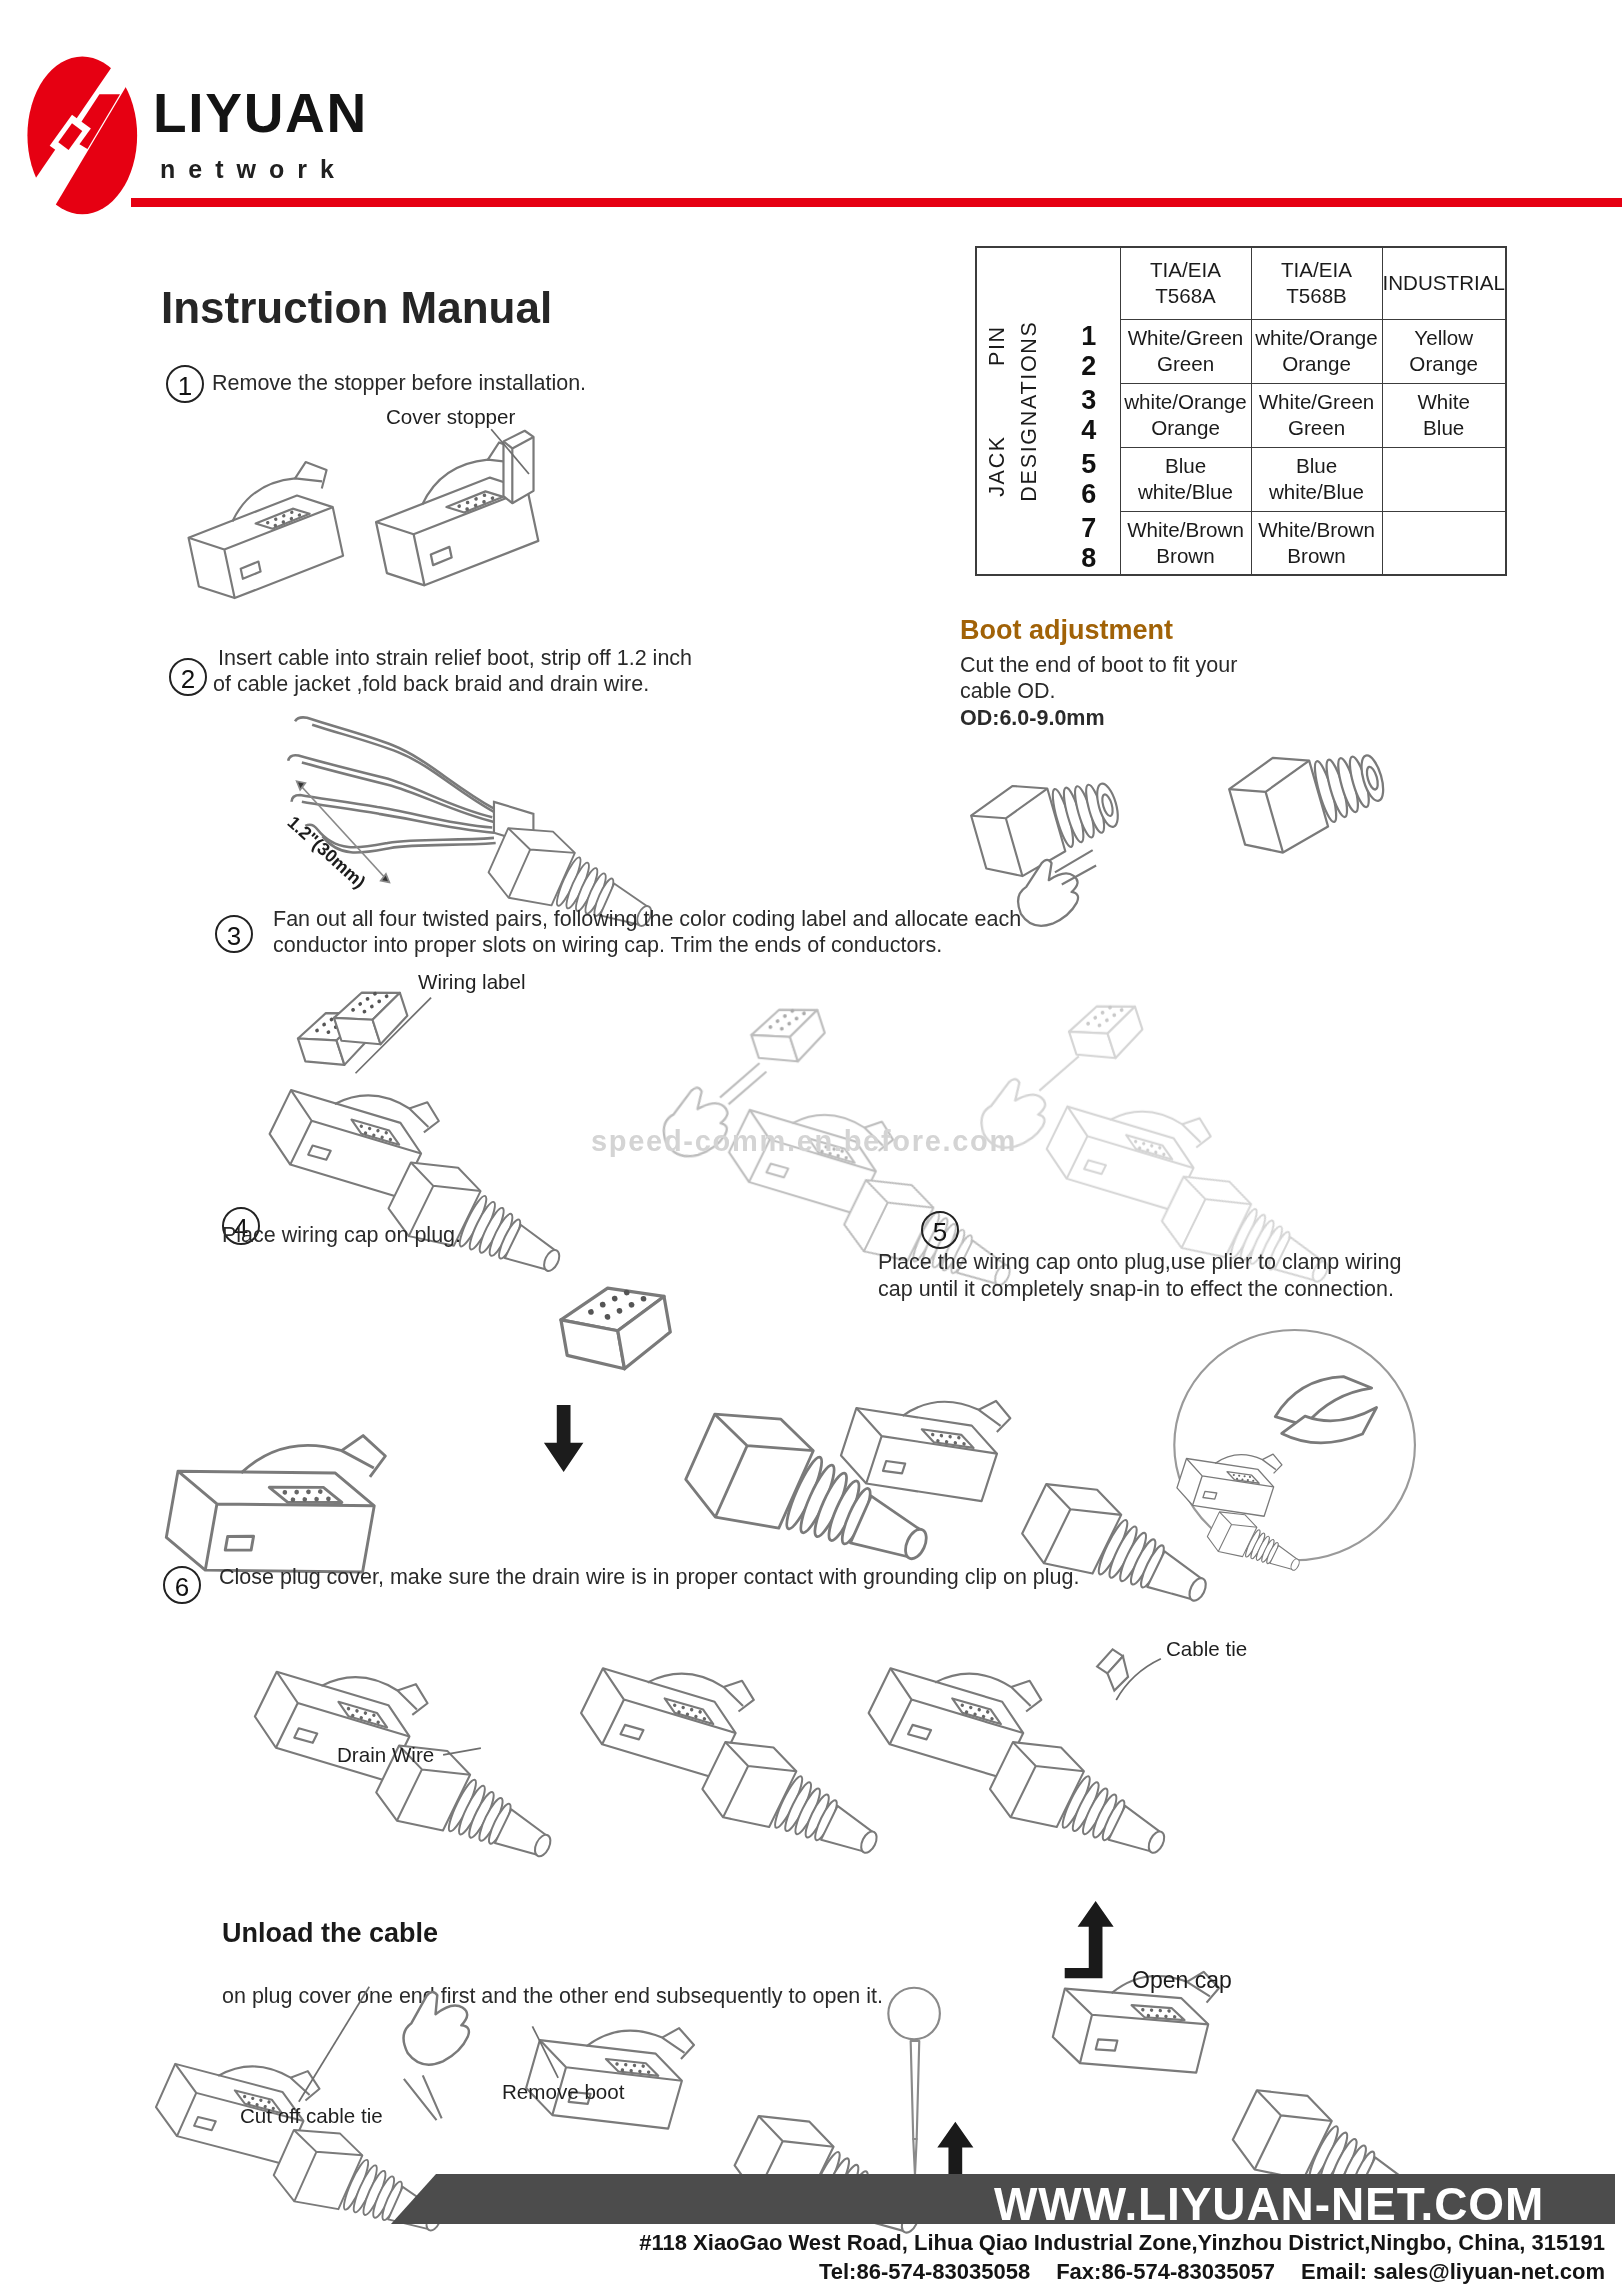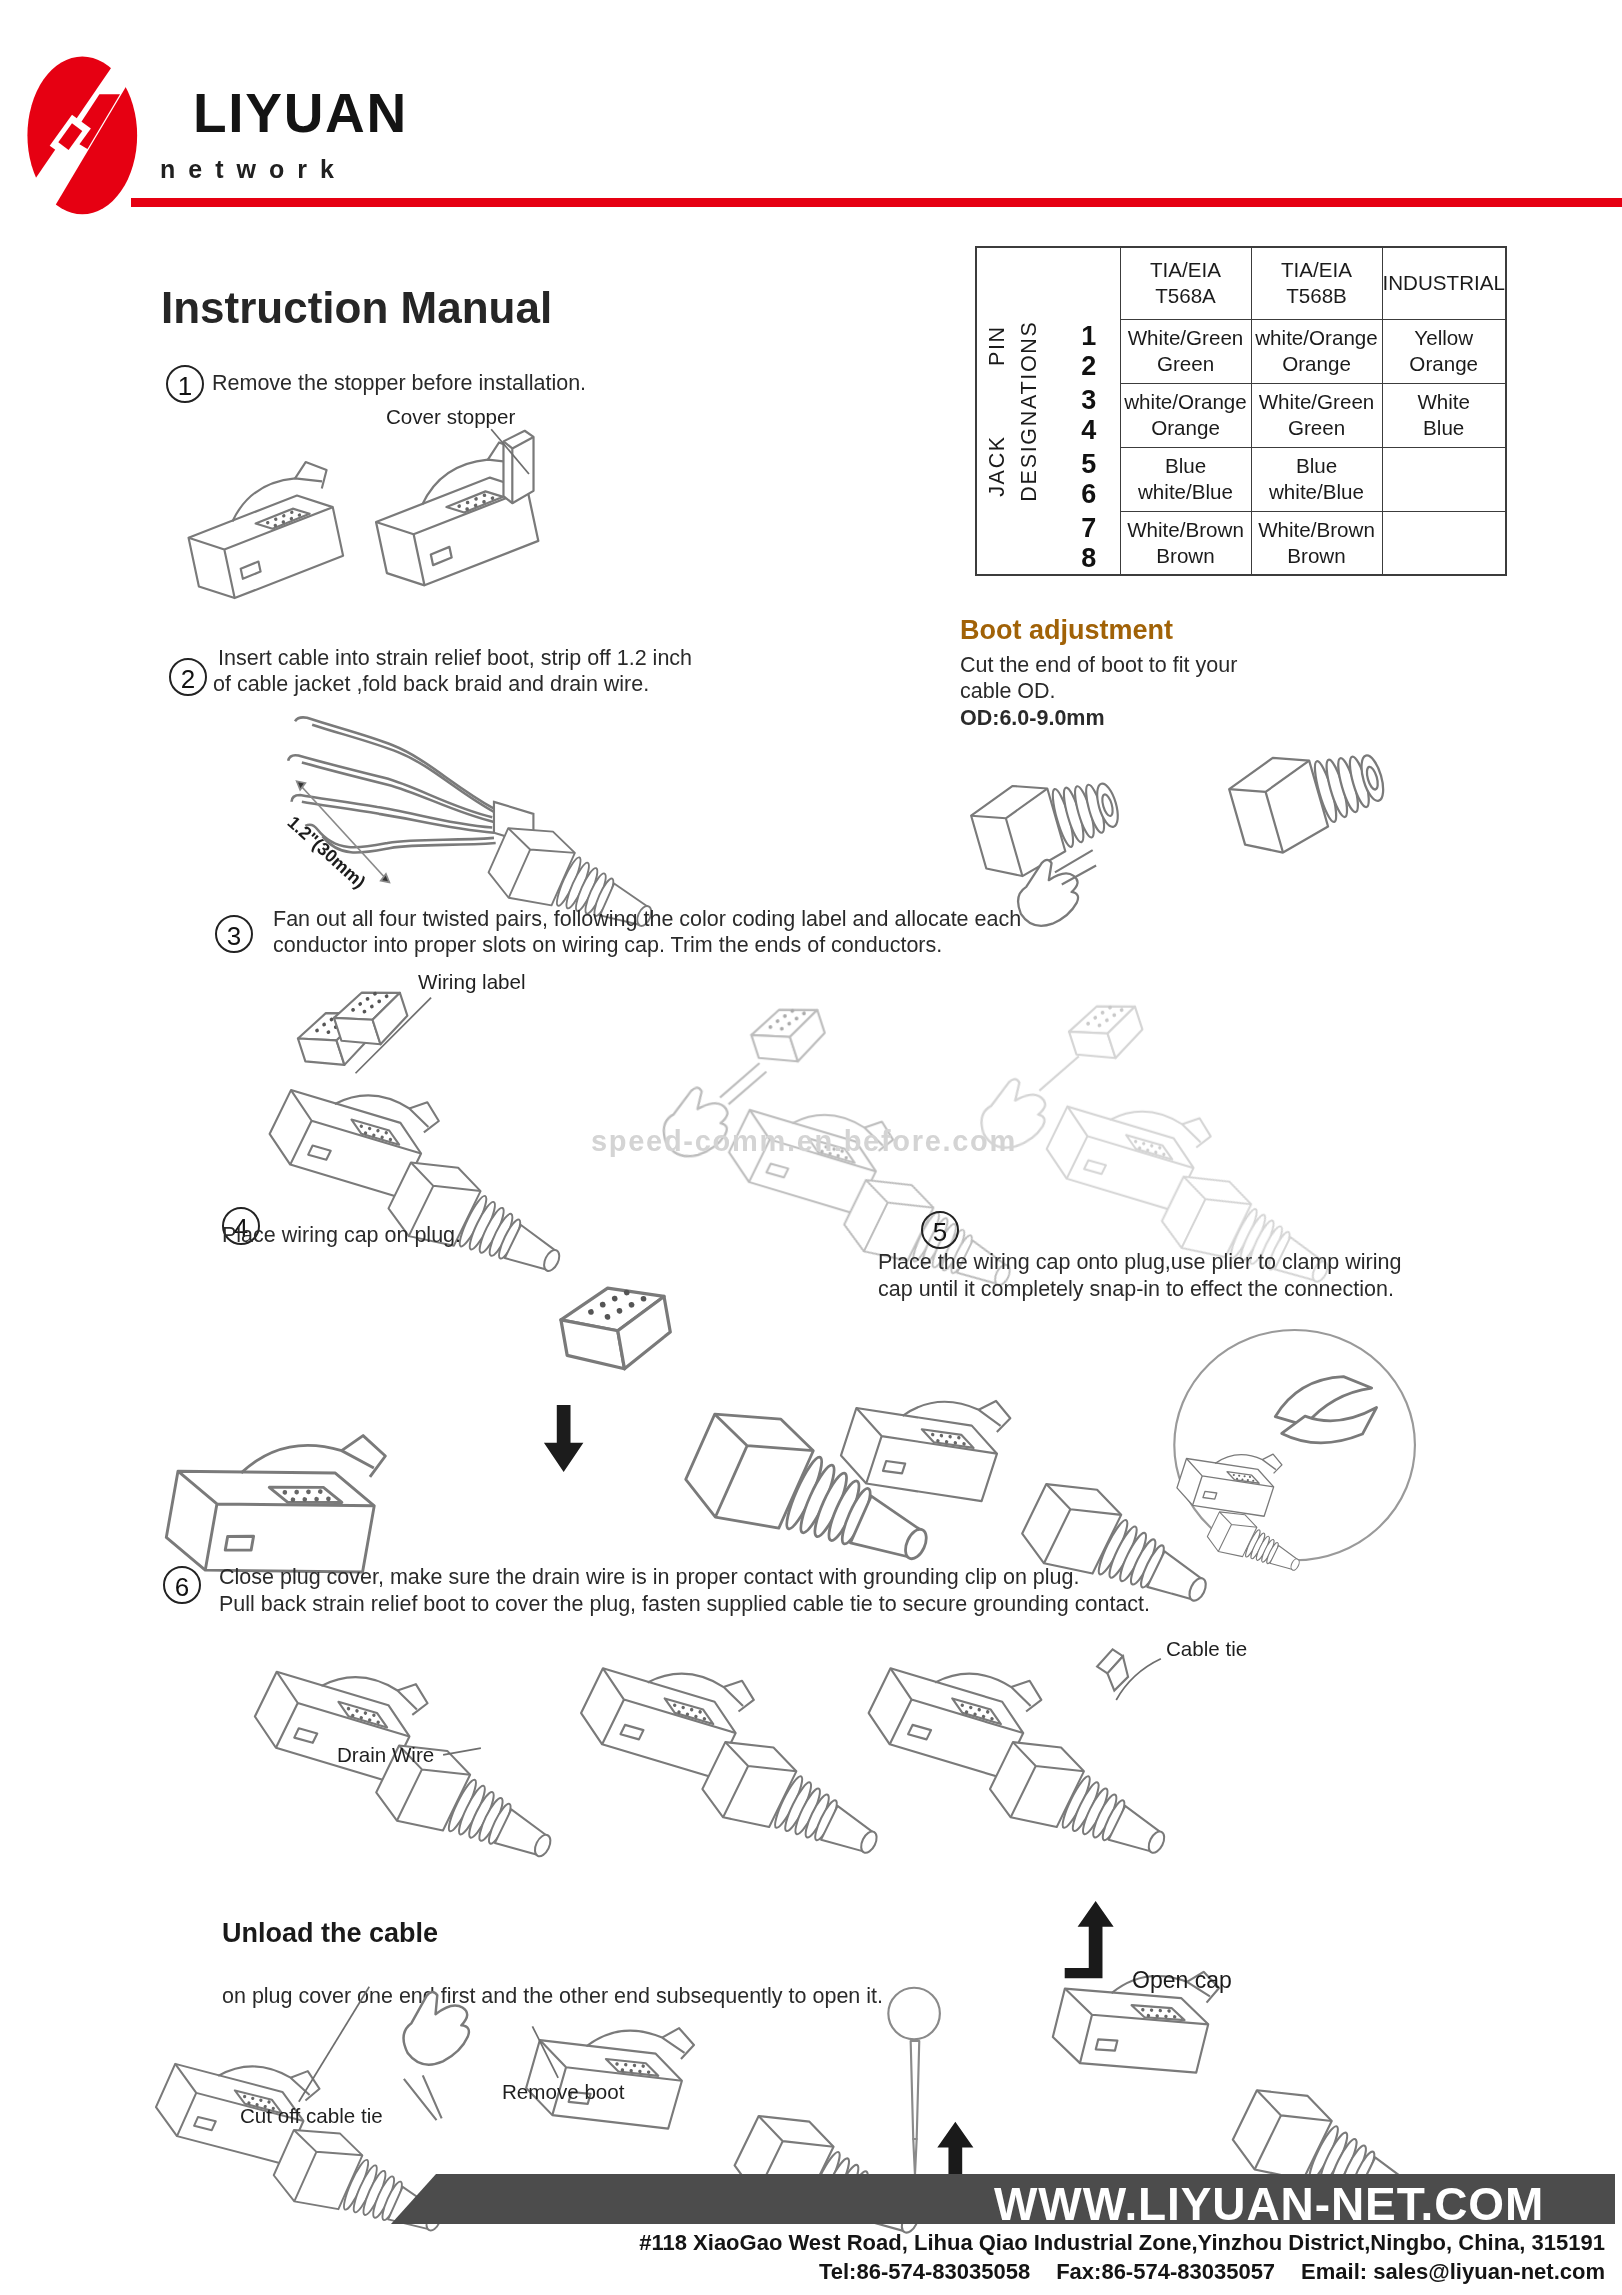--- a/index.html
+++ b/index.html
@@ -8,21 +8,21 @@
     font-family:"Liberation Sans", sans-serif; color:#222; overflow:hidden;
   }
   .t{position:absolute; white-space:nowrap; color:#2a2a2a;}
   .ins{font-size:21.5px;}
   .lbl{font-size:20.6px; color:#1f1f1f;}
   .bold{font-weight:bold;}
   .circle{
     position:absolute; width:38px; height:38px; border:2.6px solid #222; border-radius:50%;
     font-size:26px; line-height:38px; text-align:center; color:#111; box-sizing:border-box;
   }
-  #brandname{left:153px; top:81px; font-size:55px; font-weight:bold; letter-spacing:1.7px; color:#141414;margin-left:40px;}
+  #brandname{left:153px; top:81px; font-size:55px; font-weight:bold; letter-spacing:1.7px; color:#141414;}
   #brandsub{left:160px; top:155px; font-size:25px; font-weight:bold; letter-spacing:13px; color:#202020;}
   #redrule{position:absolute; left:131px; top:198px; width:1491px; height:9.4px; background:#e60012;}
   #pagetitle{left:161px; top:283px; font-size:44px; font-weight:bold; color:#262626; letter-spacing:0px;}
 
   
   #jacktable{position:absolute; left:975px; top:246px; border-collapse:collapse; table-layout:fixed;
              border:2.6px solid #3c3c3c; font-size:20.6px; color:#1b1b1b;}
   #jacktable td{border:1.7px solid #3c3c3c; text-align:center; vertical-align:middle; padding:0; line-height:26px;}
   #jacktable td.side{border-right:none; position:relative; }
   #jacktable td.pin{border-left:none; border-top:none; border-bottom:none; font-size:27px; font-weight:600; line-height:30px; color:#111;}
@@ -385,21 +385,20 @@
     <g transform="translate(438,208) rotate(26) scale(0.5)">
         <use href="#boots"></use>
       </g>
     <g transform="translate(478,66) rotate(-14) scale(1.3)">
         <use href="#plier"></use>
       </g>
   </svg>
 
   <div class="circle" style="left:163px; top:1566px;">6</div>
   <div class="t ins" style="left:219px; top:1565px;">Close plug cover, make sure the drain wire is in proper contact with grounding clip on plug.</div>
-  <div class="t ins" style="left:219px; top:1592px;">Pull back strain relief boot to cover the plug, fasten supplied cable tie to secure grounding contact.</div>
   <svg class="illus" style="left:249px; top:1627px; width:1116px; height:322px;" viewBox="0 0 1300 375">
     <g transform="translate(40,18) rotate(26)">
         <use href="#connfull"></use>
       </g>
     <g transform="translate(420,14) rotate(26)">
         <use href="#connfull"></use>
       </g>
     <g transform="translate(755,14) rotate(26)">
         <use href="#connfull"></use>
       </g>

